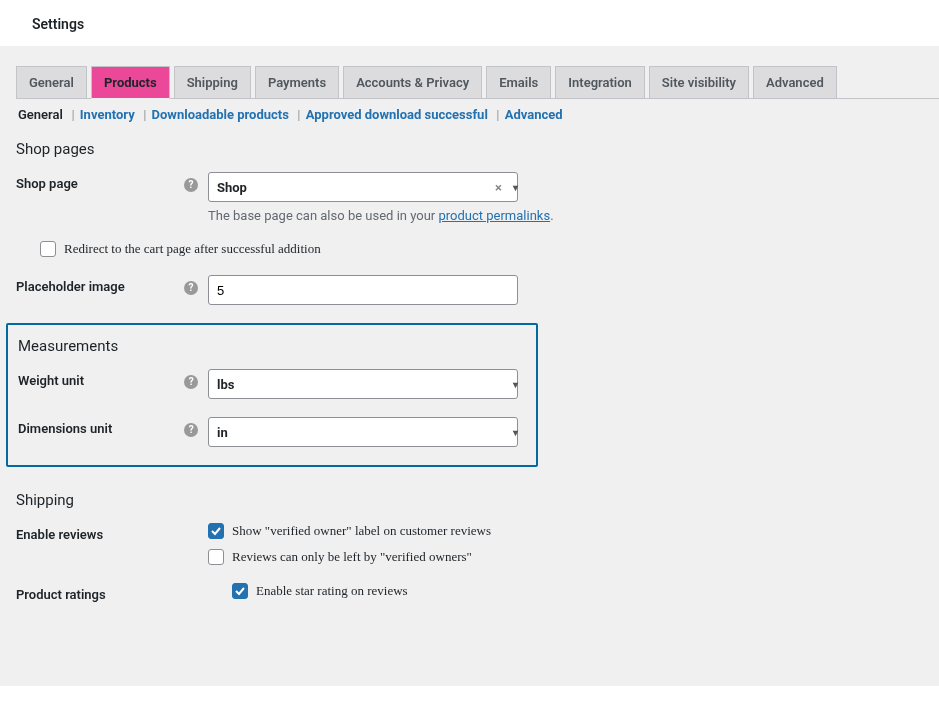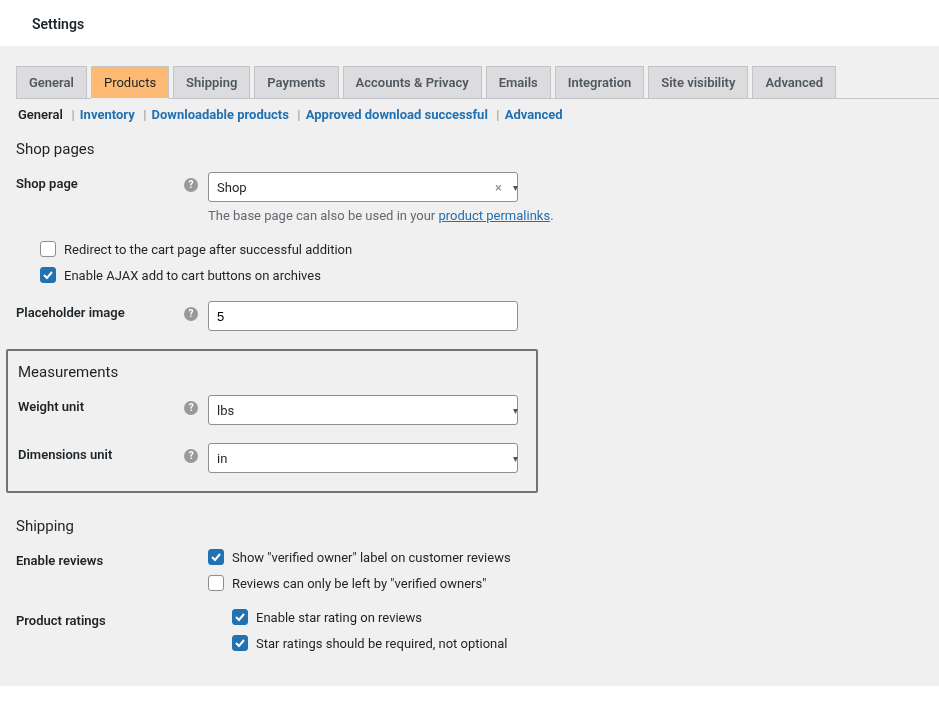--- a/index.html
+++ b/index.html
@@ -1,47 +1,47 @@
 <!DOCTYPE html>
 <html><head>
 <meta charset="utf-8">
 <style>
   * { box-sizing: border-box; margin: 0; padding: 0; }
   body { font-family: -apple-system, BlinkMacSystemFont, "Segoe UI", Roboto, sans-serif; font-size: 13px; color: #1d2327; background: #fff; width: 939px; }
   .page-title { font-size: 14px; font-weight: 600; padding: 16px 0 14px 32px; color:#1d2327; }
   .content-area { background: #f0f0f1; padding: 20px 0 28px 16px; min-height: 640px; }
   .tabs { display: flex; border-bottom: 1px solid #c3c4c7; }
   .tab { padding: 8px 12px; background: #dcdcde; border: 1px solid #c3c4c7; border-bottom: none; margin-right: 4px; font-size: 13px; color: #50575e; cursor: pointer; font-weight:600; }
-  .tab.active { background: #fdba74; border-bottom: 1px solid #f0f0f1; margin-bottom: -1px; color:#1d2327; font-weight:400; }
+  .tab.active { background: #ec4899; border-bottom: 1px solid #f0f0f1; margin-bottom: -1px; color:#1d2327; font-weight:700; }
   .subtabs { padding: 8px 2px 0 2px; font-size: 13px; }
   .subtabs span { color: #646970; }
   .subtabs a { color: #2271b1; text-decoration: none; cursor: pointer; font-weight: bold; }
   .subtabs .sep { color: #999; margin: 0 2px; }
   .subtabs .current { color:#1d2327; font-weight:600; }
   h2.section { font-size: 15px; font-weight: 400; color:#1d2327; margin: 24px 0 14px 0; }
   h2.first-section { margin-top: 18px; }
   .row { display: flex; align-items: flex-start; margin-bottom: 18px; }
   .row-label { width: 168px; padding-top: 4px; font-size: 13px; font-weight:600; color:#1d2327; }
   .help-col { width: 24px; display:flex; align-items:center; padding-top:6px; }
   .help-icon { width:14px; height:14px; border-radius:50%; background:#999; color:#fff; font-size:10px; line-height:14px; text-align:center; font-weight:700; }
   .row-field { flex: 1; }
   .helper-text { font-size: 13px; color:#646970; margin-top:6px; }
   .helper-text a { color:#2271b1; text-decoration: underline; }
   .text-input { width: 310px; height:30px; border:1px solid #8c8f94; border-radius:3px; padding:0 8px; font-size:13px; background:#fff; }
-  .select-wrap { position:relative; width:318px; }
+  .select-wrap { position:relative; width:318px;font-weight:bold; }
   .select-input { width:310px; height:30px; border:1px solid #8c8f94; border-radius:3px; padding:0 28px 0 8px; font-size:13px; background:#fff; display:flex; align-items:center; cursor:pointer; }
   .select-arrow { position:absolute; right:8px; top:50%; transform:translateY(-50%); pointer-events:none; color:#555; font-size:10px; }
   .select-clear { position:absolute; right:24px; top:50%; transform:translateY(-50%); color:#888; font-size:13px; cursor:pointer; }
-  .check-line { display:flex; align-items:center; margin-bottom:10px; font-size:13px; color:#1d2327; }
+  .check-line { display:flex; align-items:center; margin-bottom:10px; font-size:13px; color:#1d2327;font-family:Liberation Serif, serif; }
   .check-line:last-child { margin-bottom:0; }
   .cbx { width:16px; height:16px; border:1px solid #8c8f94; border-radius:3px; margin-right:8px; display:flex; align-items:center; justify-content:center; background:#fff; cursor:pointer; flex-shrink:0; }
   .cbx.checked { background:#2271b1; border-color:#2271b1; }
   .cbx.checked svg { display:block; }
   .cbx svg { display:none; width:10px; height:10px; }
-  .highlight-box { border:2px solid #737373; border-radius:2px; padding: 10px 10px 14px 10px; margin-left:-10px; margin-right:-6px; width:532px; }
+  .highlight-box { border:2px solid #0369a1; border-radius:2px; padding: 10px 10px 14px 10px; margin-left:-10px; margin-right:-6px; width:532px; }
   .highlight-box h2.section { margin-top:2px; }
 </style>
 </head>
 <body>
 
 <div class="page-title">Settings</div>
 
 <div class="content-area">
 
   <div class="tabs">
@@ -88,28 +88,20 @@
       </div>
     </div>
   </div>
 
   <div class="row">
     <div class="help-col"></div>
     <div class="row-field">
       <div class="check-line">
         <div class="cbx"></div>
         <span>Redirect to the cart page after successful addition</span>
-      </div>
-      <div class="check-line">
-        <div class="cbx checked">
-            <svg viewBox="0 0 10 10">
-              <polyline points="1,5 4,8 9,2" fill="none" stroke="#fff" stroke-width="2"></polyline>
-            </svg>
-          </div>
-        <span>Enable AJAX add to cart buttons on archives</span>
       </div>
     </div>
   </div>
 
   <div class="row">
     <div class="row-label">Placeholder image</div>
     <div class="help-col">
         <div class="help-icon">?</div>
       </div>
     <div class="row-field">
@@ -177,24 +169,16 @@
     <div class="help-col"></div>
     <div class="row-field">
       <div class="check-line">
         <div class="cbx checked">
             <svg viewBox="0 0 10 10">
               <polyline points="1,5 4,8 9,2" fill="none" stroke="#fff" stroke-width="2"></polyline>
             </svg>
           </div>
         <span>Enable star rating on reviews</span>
       </div>
-      <div class="check-line">
-        <div class="cbx checked">
-            <svg viewBox="0 0 10 10">
-              <polyline points="1,5 4,8 9,2" fill="none" stroke="#fff" stroke-width="2"></polyline>
-            </svg>
-          </div>
-        <span>Star ratings should be required, not optional</span>
-      </div>
     </div>
   </div>
 
 </div>
 
 </body></html>

